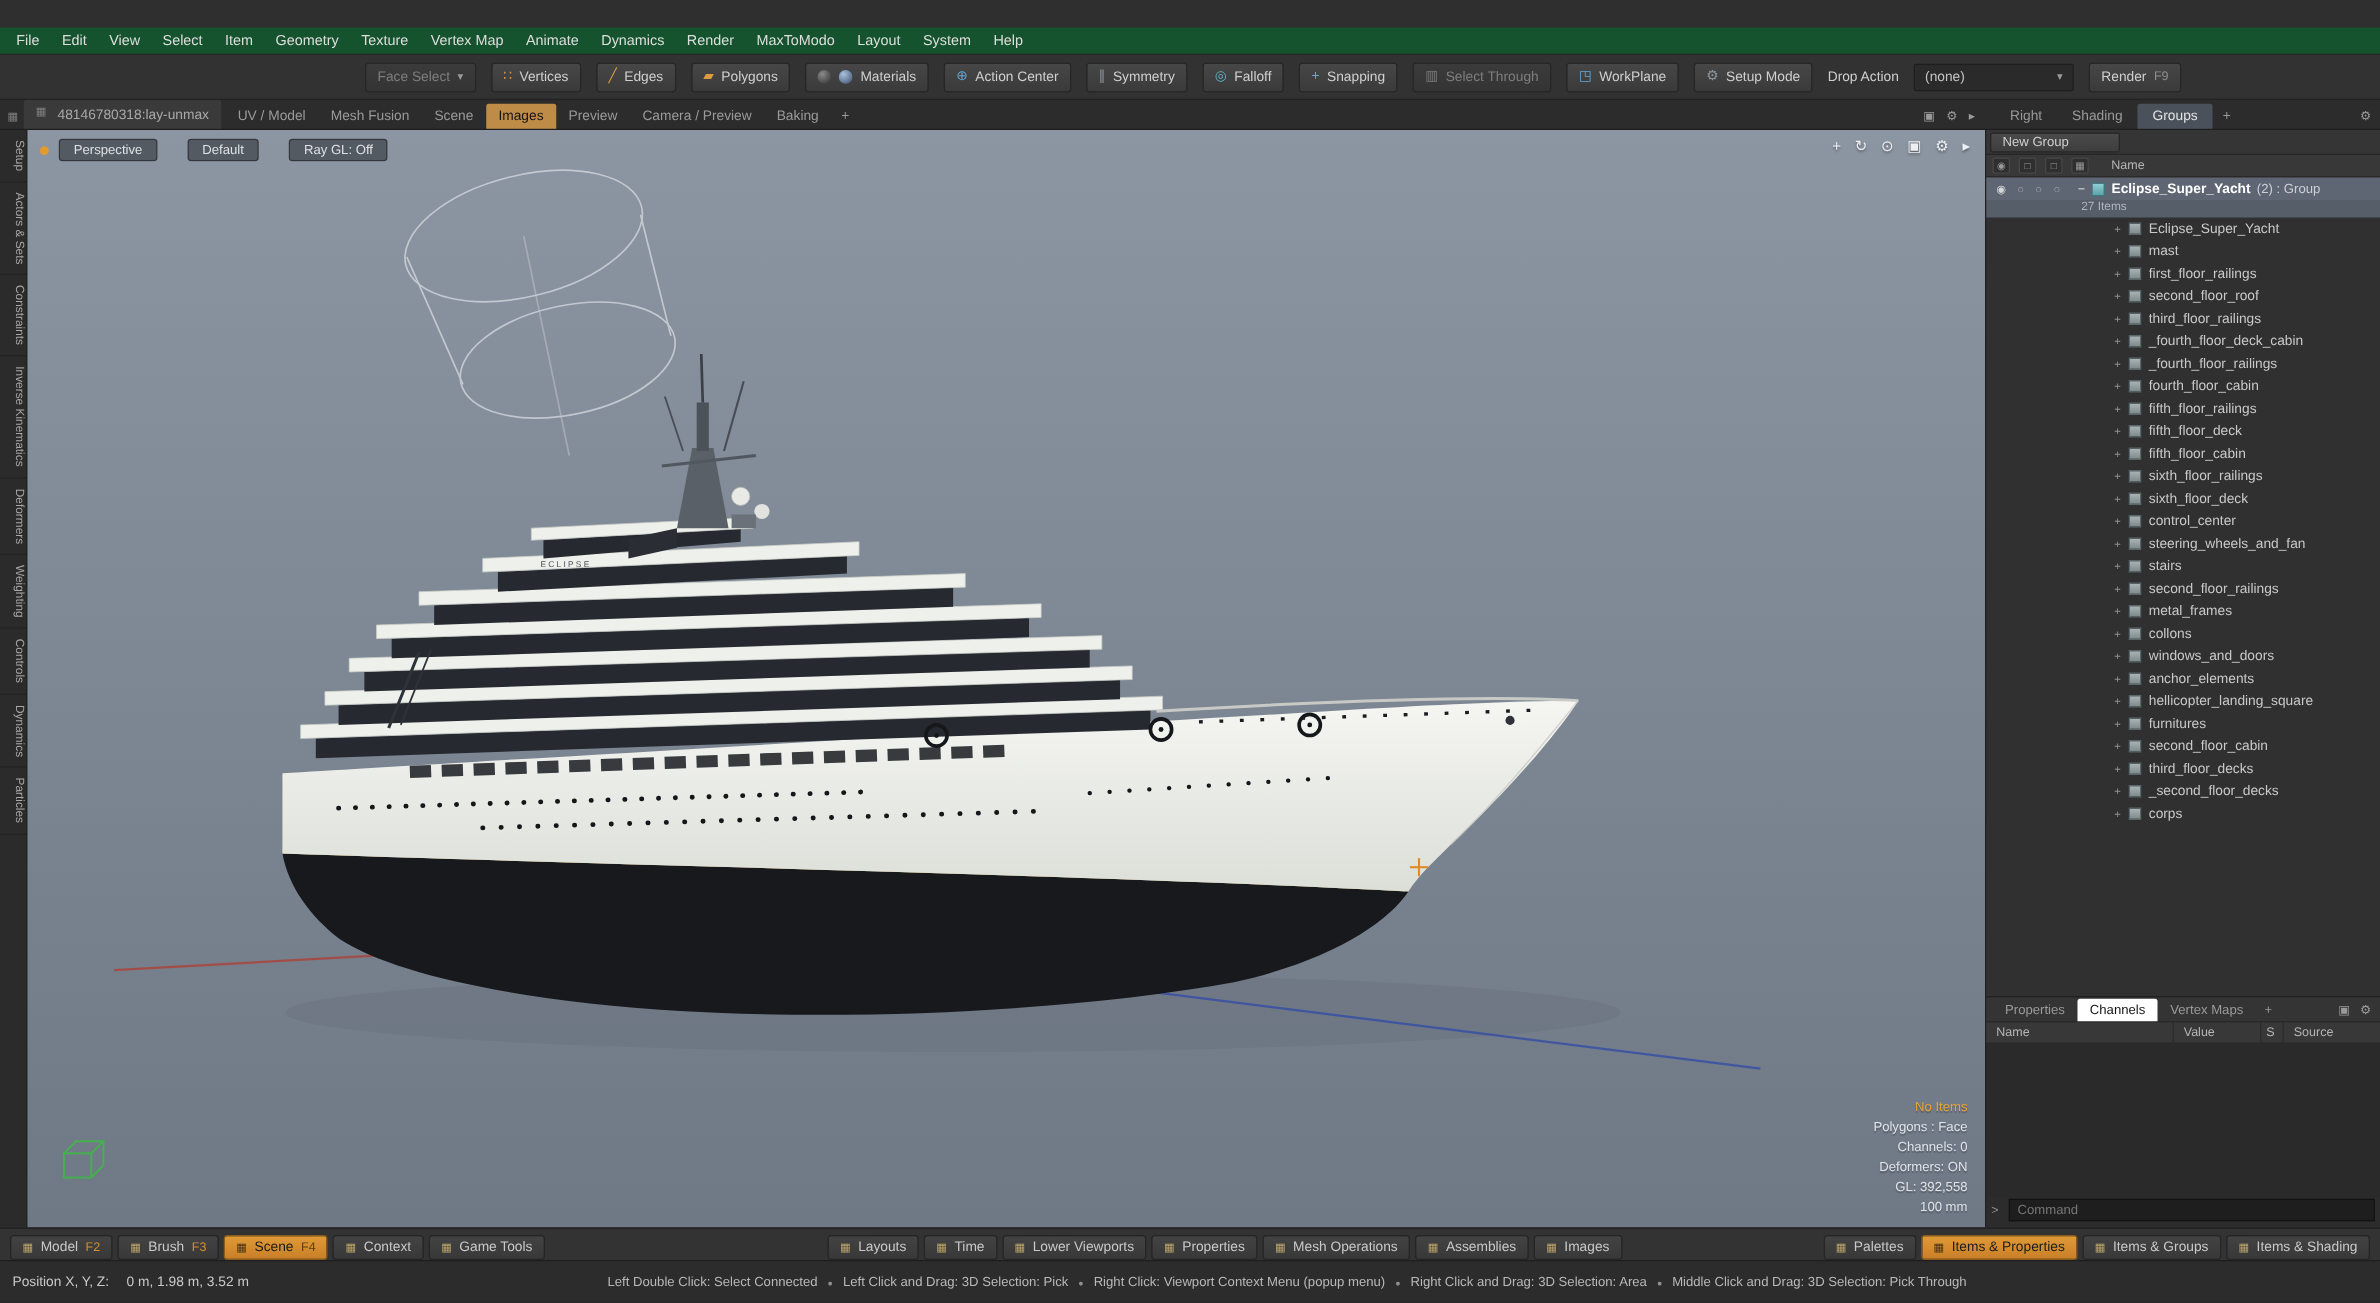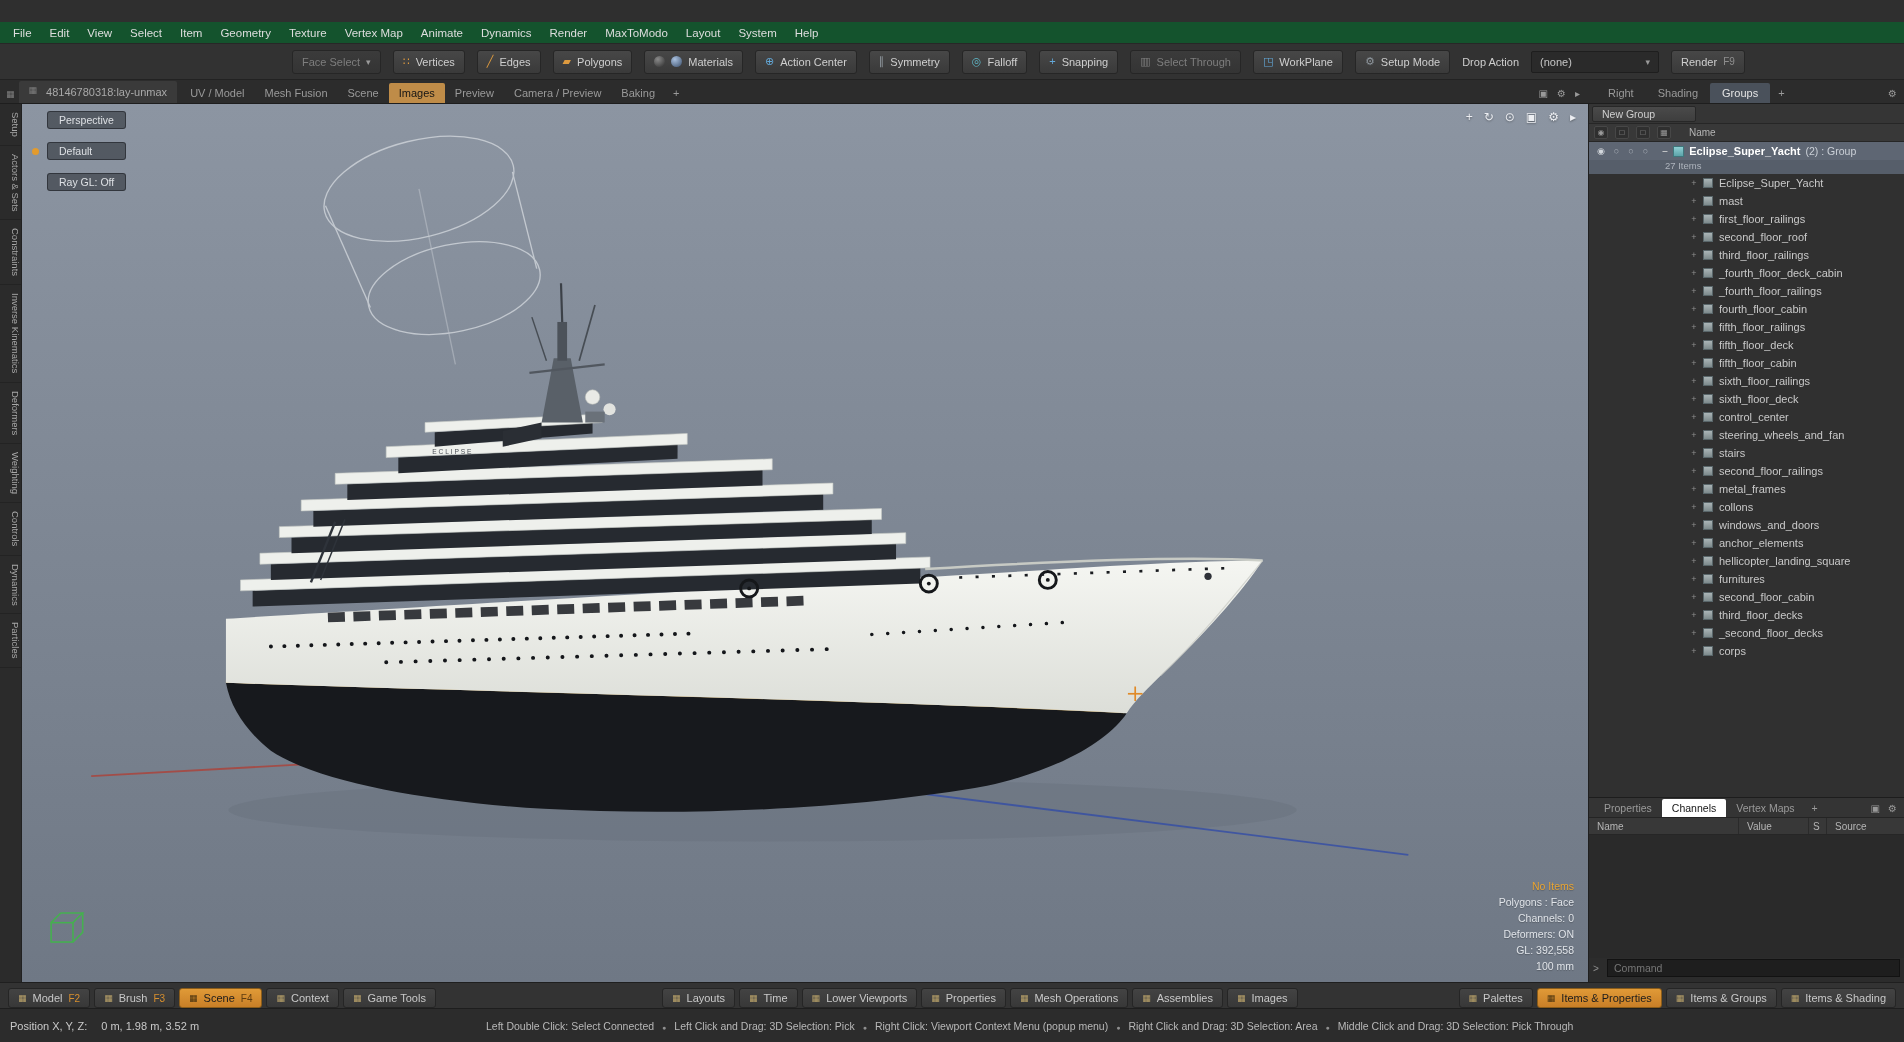--- a/index.html
+++ b/index.html
@@ -354,21 +354,21 @@
         <path d="M 50 668 L 50 684 L 42 692"></path>
       </g>
       <g stroke="#e08a28" stroke-width="1.4">
         <path d="M 911 487 L 923 487"></path>
           <path d="M 917 481 L 917 493"></path>
       </g>
     </svg>
 
     <div class="vp-toolbar">
       <span class="vp-dot"></span>
-      <div style="display:flex;gap:13px;flex-direction:column;">
+      <div style="display:flex;gap:24px;">
   <div class="vp-btn">Perspective</div>
 
   <div class="vp-btn">Default</div>
 
   <div class="vp-btn">Ray GL: Off</div>
 </div>
     </div>
     <div class="vp-nav">
       <span>+</span>
       <span>↻</span>

